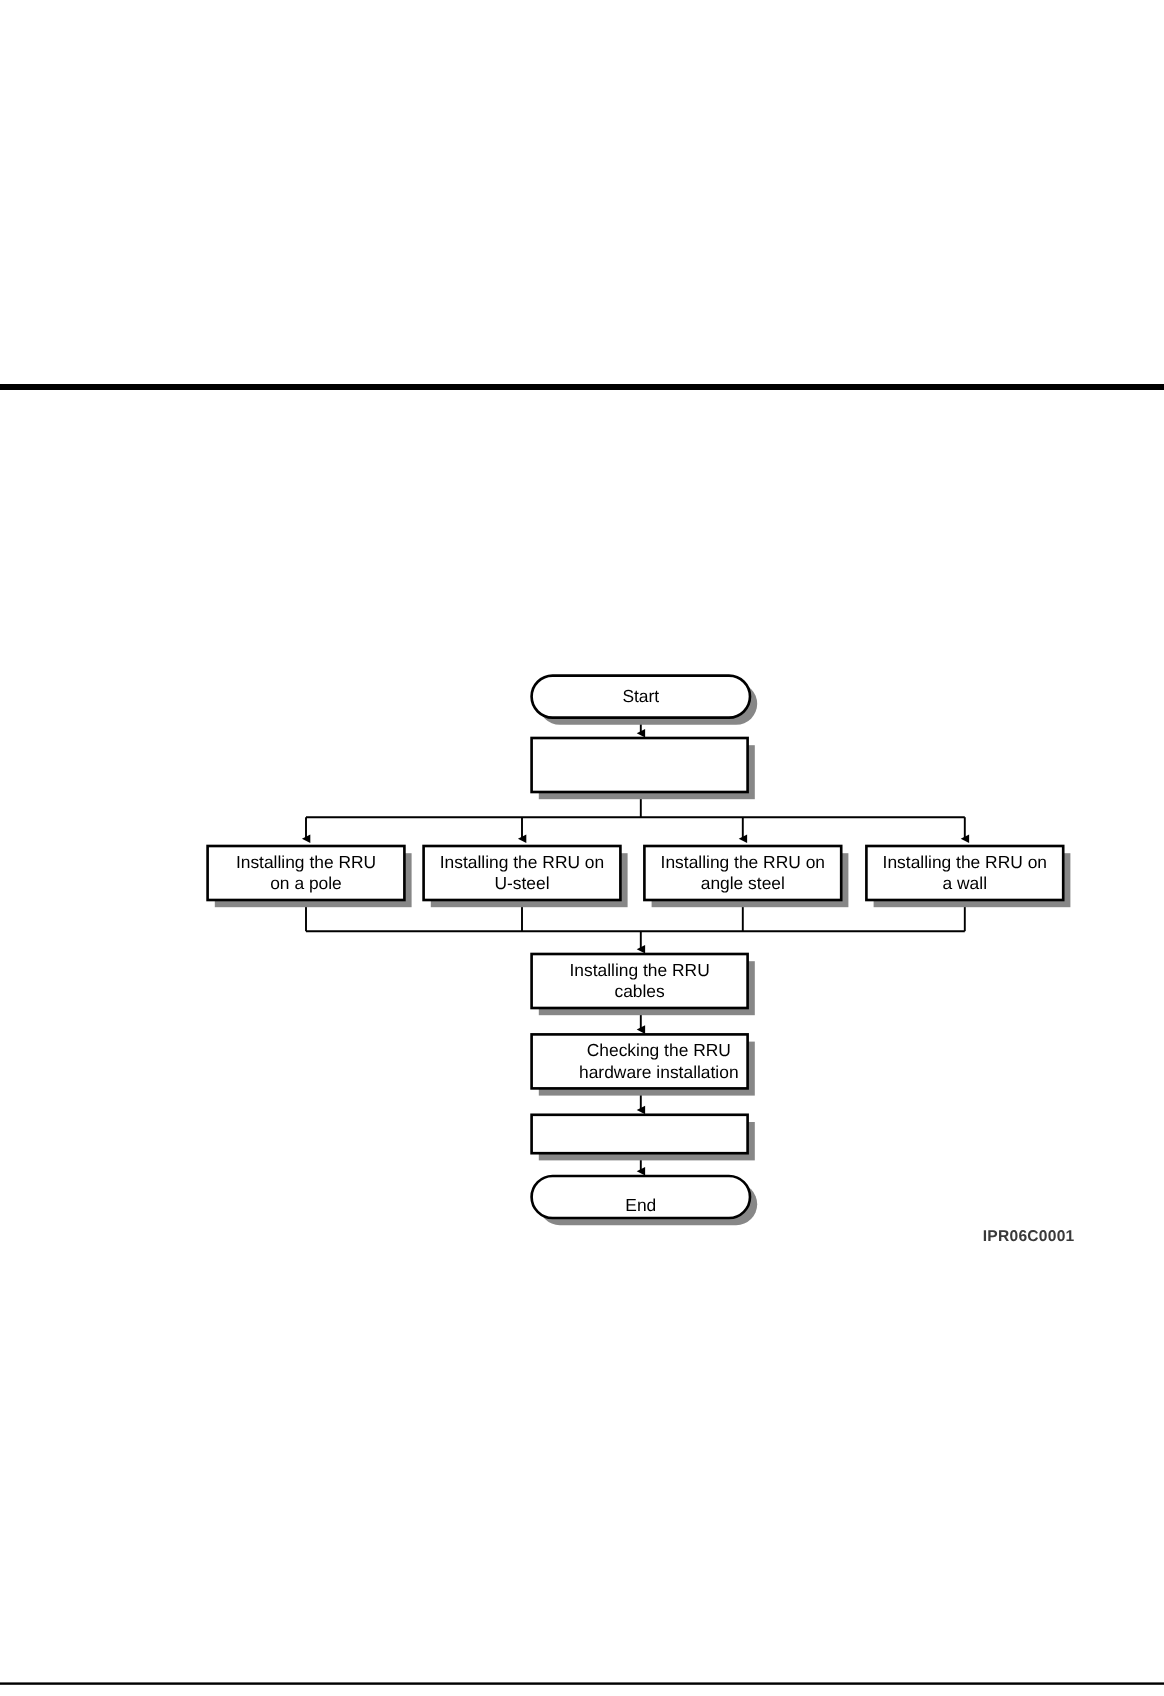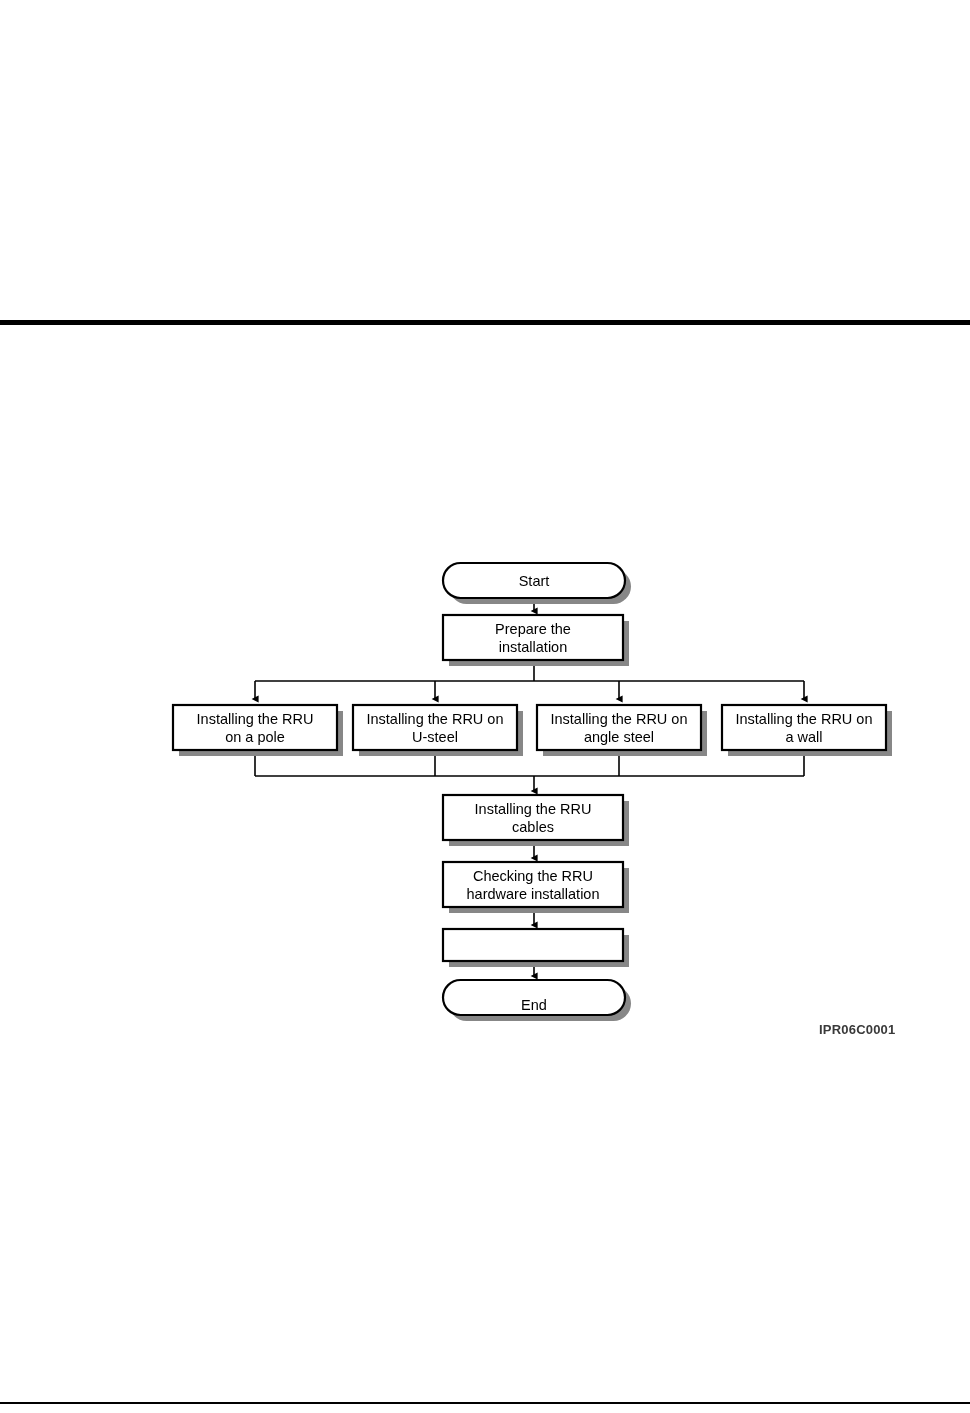--- a/index.html
+++ b/index.html
@@ -151,39 +151,37 @@
         <rect x="722" y="705" width="164" height="45"></rect>
         <rect x="443" y="795" width="180" height="45"></rect>
         <rect x="443" y="862" width="180" height="45"></rect>
         <rect x="443" y="929" width="180" height="32"></rect>
         <rect x="443" y="980" width="182" height="35" rx="17.5" ry="17.5"></rect>
       </g>
     </svg>
 
     <div class="node-text" style="left:443px; top:563px; width:182px; height:35px;">Start</div>
 
-    <div class="node-text" style="left:443px; top:615px; width:180px; height:45px;">Prepare the
-installation</div>
 
     <div class="node-text" style="left:173px; top:705px; width:164px; height:45px;">Installing the RRU
 on a pole</div>
 
     <div class="node-text" style="left:353px; top:705px; width:164px; height:45px;">Installing the RRU on
 U-steel</div>
 
     <div class="node-text" style="left:537px; top:705px; width:164px; height:45px;">Installing the RRU on
 angle steel</div>
 
     <div class="node-text" style="left:722px; top:705px; width:164px; height:45px;">Installing the RRU on
 a wall</div>
 
     <div class="node-text" style="left:443px; top:795px; width:180px; height:45px;">Installing the RRU
 cables</div>
 
-    <div class="node-text" style="left:443px; top:862px; width:180px; height:45px;">Checking the RRU
+    <div class="node-text" style="left:443px; top:862px; width:180px; height:45px;padding-left:16px;">Checking the RRU
 hardware installation</div>
 
 
     <div class="node-text" style="left:443px; top:980px; width:182px; height:50px;">End</div>
 
     <div class="figure-id">IPR06C0001</div>
   </div>
 
   <div class="rule-bottom"></div>
 

